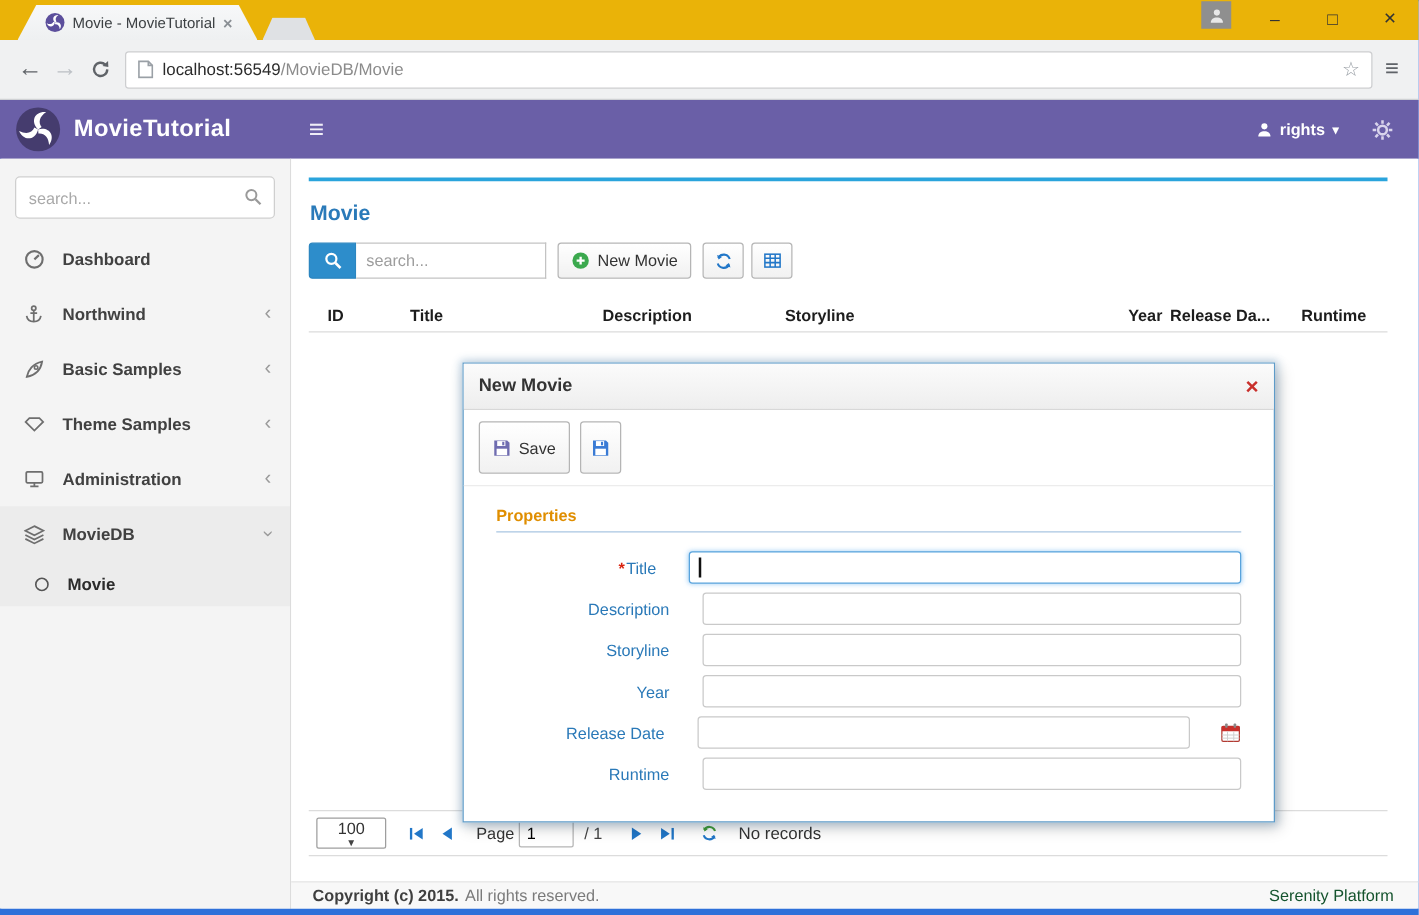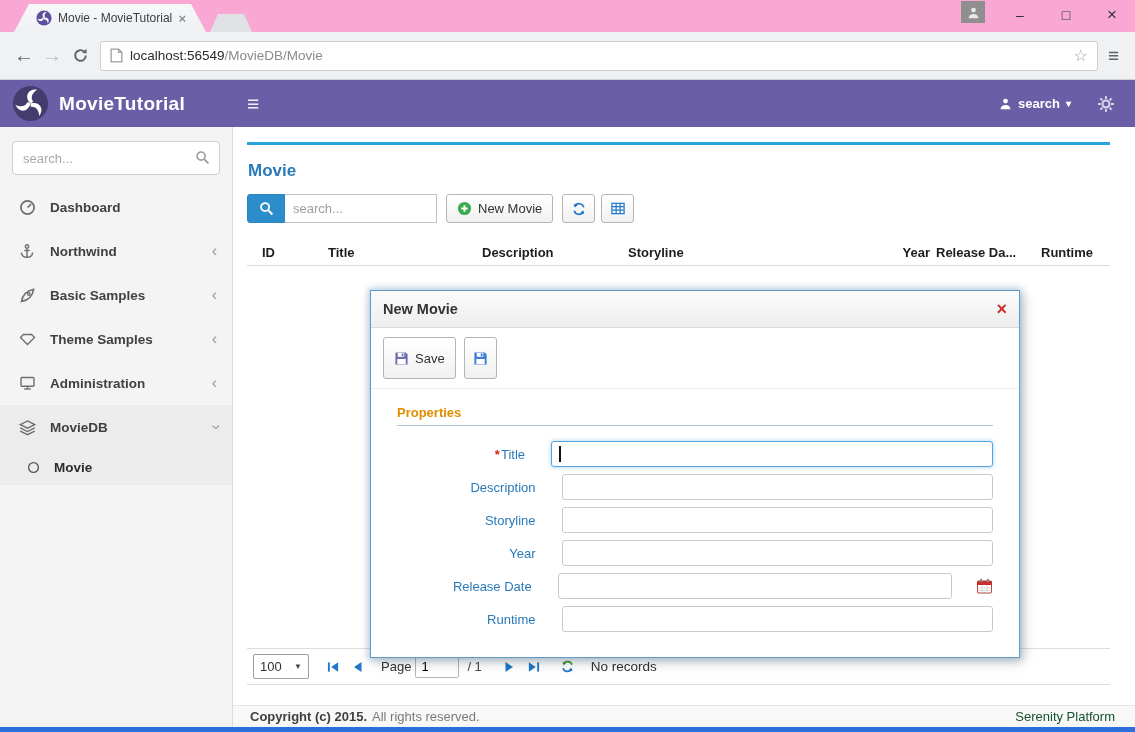--- a/index.html
+++ b/index.html
@@ -2,21 +2,21 @@
 <html><head>
 <meta charset="utf-8">
 <style>
   * { box-sizing: border-box; margin: 0; padding: 0; }
   html,body { width:1135px; height:732px; }
   body { font-family:"Liberation Sans", sans-serif; background:#fff; }
   #window { position:relative; width:1135px; height:732px; overflow:hidden; background:#fff;
             box-shadow: inset 1px 0 #3c74da, inset -1px 0 #3c74da, inset 0 1px #3c74da; }
 
   
-  .titlebar { position:relative; height:32px; background:#f9a8d4; }
+  .titlebar { position:relative; height:32px; background:#eab308; }
   .tab { position:absolute; left:14px; bottom:0; width:192px; height:28px;
          background:linear-gradient(#f7f8f9,#eef0f1);
          clip-path:polygon(15px 0, 177px 0, 192px 28px, 0 28px);
          filter:drop-shadow(0 0 1px #9aa0a6);
          display:flex; align-items:center; padding:0 20px 0 22px; }
   .tab-title { flex:1; font-size:12px; color:#3c4043; white-space:nowrap; overflow:hidden; text-overflow:ellipsis; margin-left:6px; }
   .tab-close { color:#8a8f94; font-size:13px; font-weight:700; margin-left:4px; }
   .newtab { position:absolute; left:210px; bottom:0; width:42px; height:18px; background:#dfe1e4;
             clip-path:polygon(8px 0, 34px 0, 42px 18px, 0 18px); filter:drop-shadow(0 0 1px #b9bcc0); }
   .profile-badge { position:absolute; right:150px; top:1px; width:24px; height:22px; background:#8f8f8f;
@@ -118,21 +118,21 @@
   .finput.focused { border-color:#58a3dc; box-shadow:0 0 4px rgba(82,168,236,.55); }
   .caret-bar { position:absolute; left:8px; top:5px; width:1.5px; height:16px; background:#111; }
   .finput.dt { width:415px; }
   .cal-btn { margin-left:8px; display:flex; }
 
   
   .pager { position:absolute; left:14px; right:25px; top:521px; height:37px;
            border-top:1px solid #dcdcdc; border-bottom:1px solid #dcdcdc;
            display:flex; align-items:center; gap:8px; padding-left:6px; font-size:13px; color:#333; }
   .pselect { width:56px; height:25px; border:1px solid #9e9e9e; border-radius:2px; background:#fff;
-             display:flex; align-items:center; justify-content:space-between; padding:0 6px; }
+             display:flex; align-items:center; justify-content:space-between; padding:0 6px;flex-direction:column; }
   .pcaret { font-size:8px; color:#444; }
   .pnav { display:flex; align-items:center; justify-content:center; width:20px; height:22px; color:#2277c8; }
   .pgroup { display:flex; align-items:center; gap:4px; margin-left:6px; }
   .pinput { width:44px; height:23px; border:1px solid #b5b5b5; border-radius:2px; padding:0 5px;
             font-size:13px; font-family:"Liberation Sans",sans-serif; }
   .ptotal { color:#444; margin:0 4px; }
   .prefresh { margin-left:8px; display:flex; }
   .pstatus { margin-left:8px; font-size:13.5px; color:#333; }
 
   
@@ -220,21 +220,21 @@
     </div>
     <span class="app-hamburger">≡</span>
     <span class="hd-spacer"></span>
     <div class="user-menu">
       <span>
         <svg width="13" height="13" viewBox="0 0 16 16">
             <circle cx="8" cy="5" r="3" fill="#fff"></circle>
             <path d="M2 15c0-3.4 2.7-5.2 6-5.2s6 1.8 6 5.2z" fill="#fff"></path>
           </svg>
       </span>
-      <span>search</span>
+      <span>rights</span>
       <span class="user-caret">▾</span>
     </div>
     <span class="gear-btn">
       <svg width="18" height="18" viewBox="0 0 16 16">
         <g stroke="currentColor" stroke-width="1.8" fill="none">
           <line x1="8" y1="1" x2="8" y2="3.5"></line>
             <line x1="8" y1="12.5" x2="8" y2="15"></line>
           <line x1="1" y1="8" x2="3.5" y2="8"></line>
             <line x1="12.5" y1="8" x2="15" y2="8"></line>
           <line x1="3" y1="3" x2="4.8" y2="4.8"></line>

